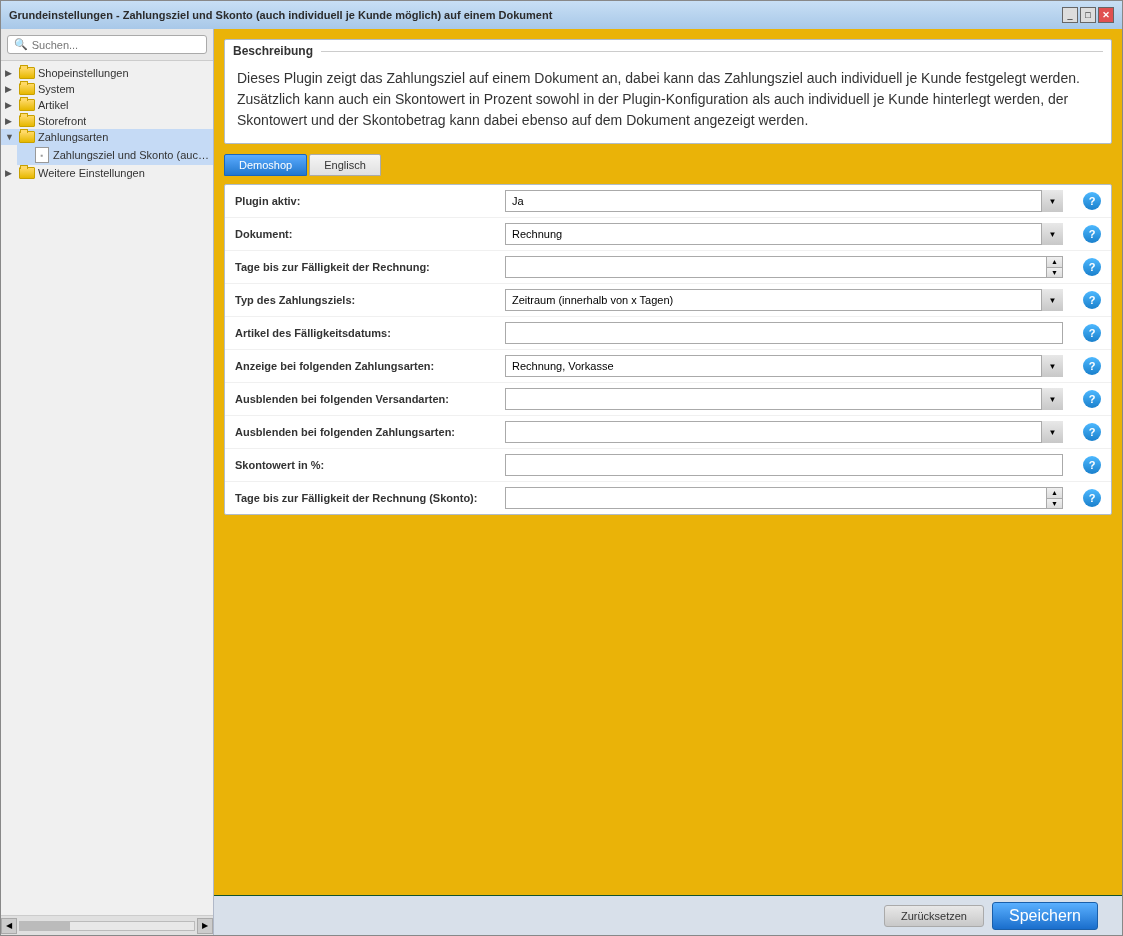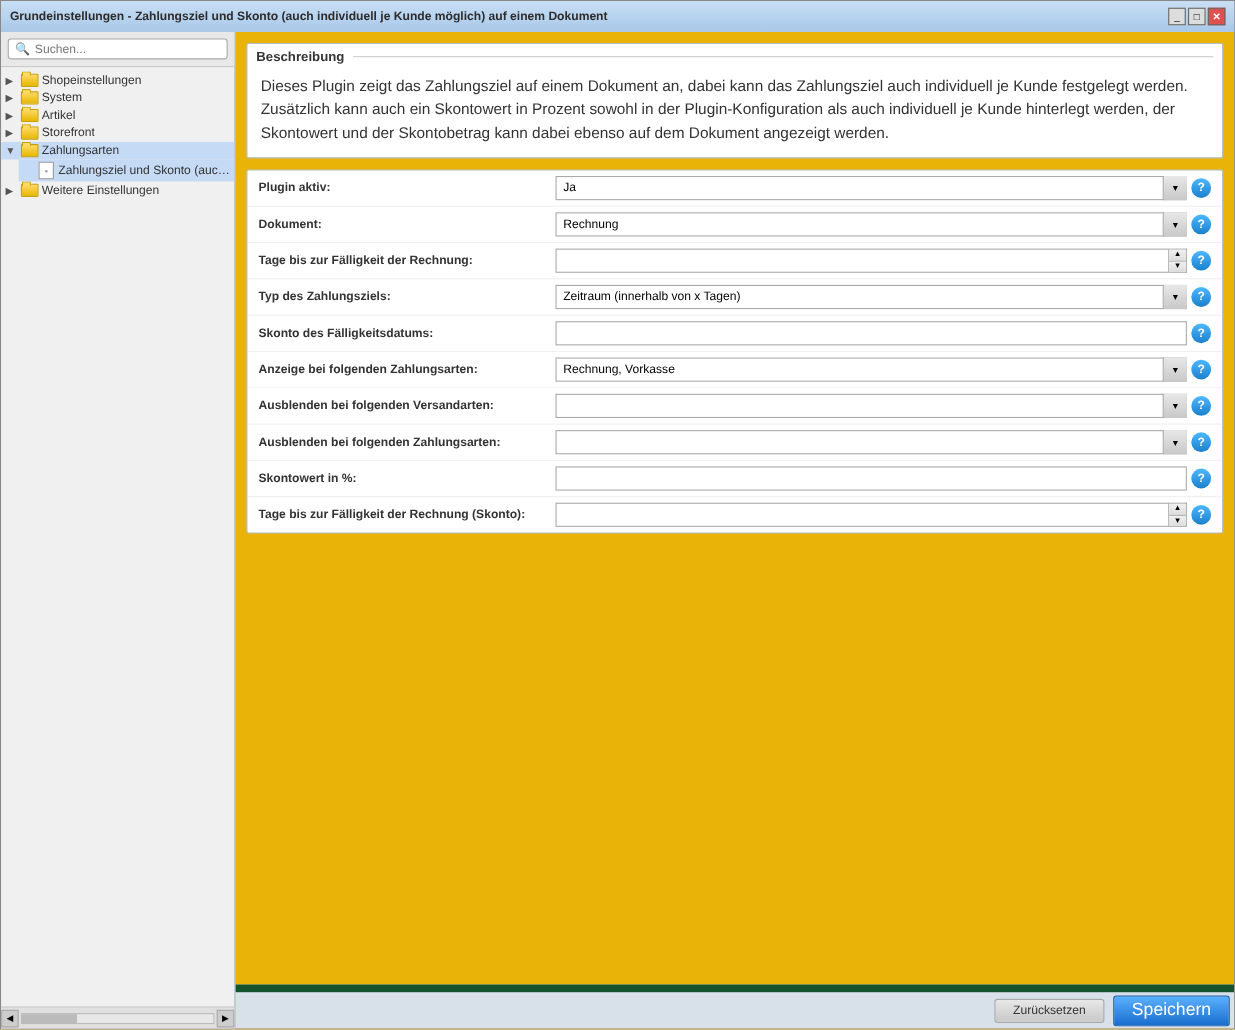--- a/index.html
+++ b/index.html
@@ -294,21 +294,21 @@
       font-size: 11px;
       color: #333;
       font-weight: bold;
       flex-shrink: 0;
     }
 
     .form-control-wrapper {
       flex: 1;
       display: flex;
       align-items: center;
-      gap: 4px;
+      gap: 20px;
     }
 
     .select-wrapper {
       flex: 1;
       position: relative;
       display: flex;
       align-items: center;
     }
 
     .select-display {
@@ -396,25 +396,25 @@
       font-size: 11px;
       font-weight: bold;
       cursor: pointer;
       flex-shrink: 0;
     }
 
     
     .footer {
       height: 40px;
       background: #d8e0ea;
-      border-top: 7px solid #14532d;
+      border-top: 1px solid #14532d;
       display: flex;
       align-items: center;
       justify-content: flex-end;
-      padding: 0 4px;
+      padding: 0 24px;
       gap: 8px;
       flex-shrink: 0;
     }
 
     .btn-reset {
       padding: 4px 16px;
       background: linear-gradient(to bottom, #e8e8e8, #c8c8c8);
       border: 1px solid #aaa;
       border-radius: 3px;
       cursor: pointer;
@@ -543,20 +543,24 @@
       <div class="content-inner">
 
         <div class="description-box">
           <div class="description-header">
             <span class="description-header-text">Beschreibung</span>
             <div class="description-header-line"></div>
           </div>
           <div class="description-content">Dieses Plugin zeigt das Zahlungsziel auf einem Dokument an, dabei kann das Zahlungsziel auch individuell je Kunde festgelegt werden. Zusätzlich kann auch ein Skontowert in Prozent sowohl in der Plugin-Konfiguration als auch individuell je Kunde hinterlegt werden, der Skontowert und der Skontobetrag kann dabei ebenso auf dem Dokument angezeigt werden.</div>
         </div>
 
+        <div class="tabs-area">
+          <div class="tab active">Demoshop</div>
+          <div class="tab inactive">Englisch</div>
+        </div>
 
         <div class="form-panel">
 
           <div class="form-row">
             <div class="form-label">Plugin aktiv:</div>
             <div class="form-control-wrapper">
               <div class="select-wrapper">
                 <div class="select-display">Ja</div>
                 <div class="select-arrow">▼</div>
               </div>
@@ -594,21 +598,21 @@
             <div class="form-control-wrapper">
               <div class="select-wrapper">
                 <div class="select-display">Zeitraum (innerhalb von x Tagen)</div>
                 <div class="select-arrow">▼</div>
               </div>
               <div class="help-btn">?</div>
             </div>
           </div>
 
           <div class="form-row">
-            <div class="form-label">Skonto des Fälligkeitsdatums:</div>
+            <div class="form-label">Artikel des Fälligkeitsdatums:</div>
             <div class="form-control-wrapper">
               <input type="text" class="form-input" style="">
               <div class="help-btn">?</div>
             </div>
           </div>
 
           <div class="form-row">
             <div class="form-label">Anzeige bei folgenden Zahlungsarten:</div>
             <div class="form-control-wrapper">
               <div class="select-wrapper">

